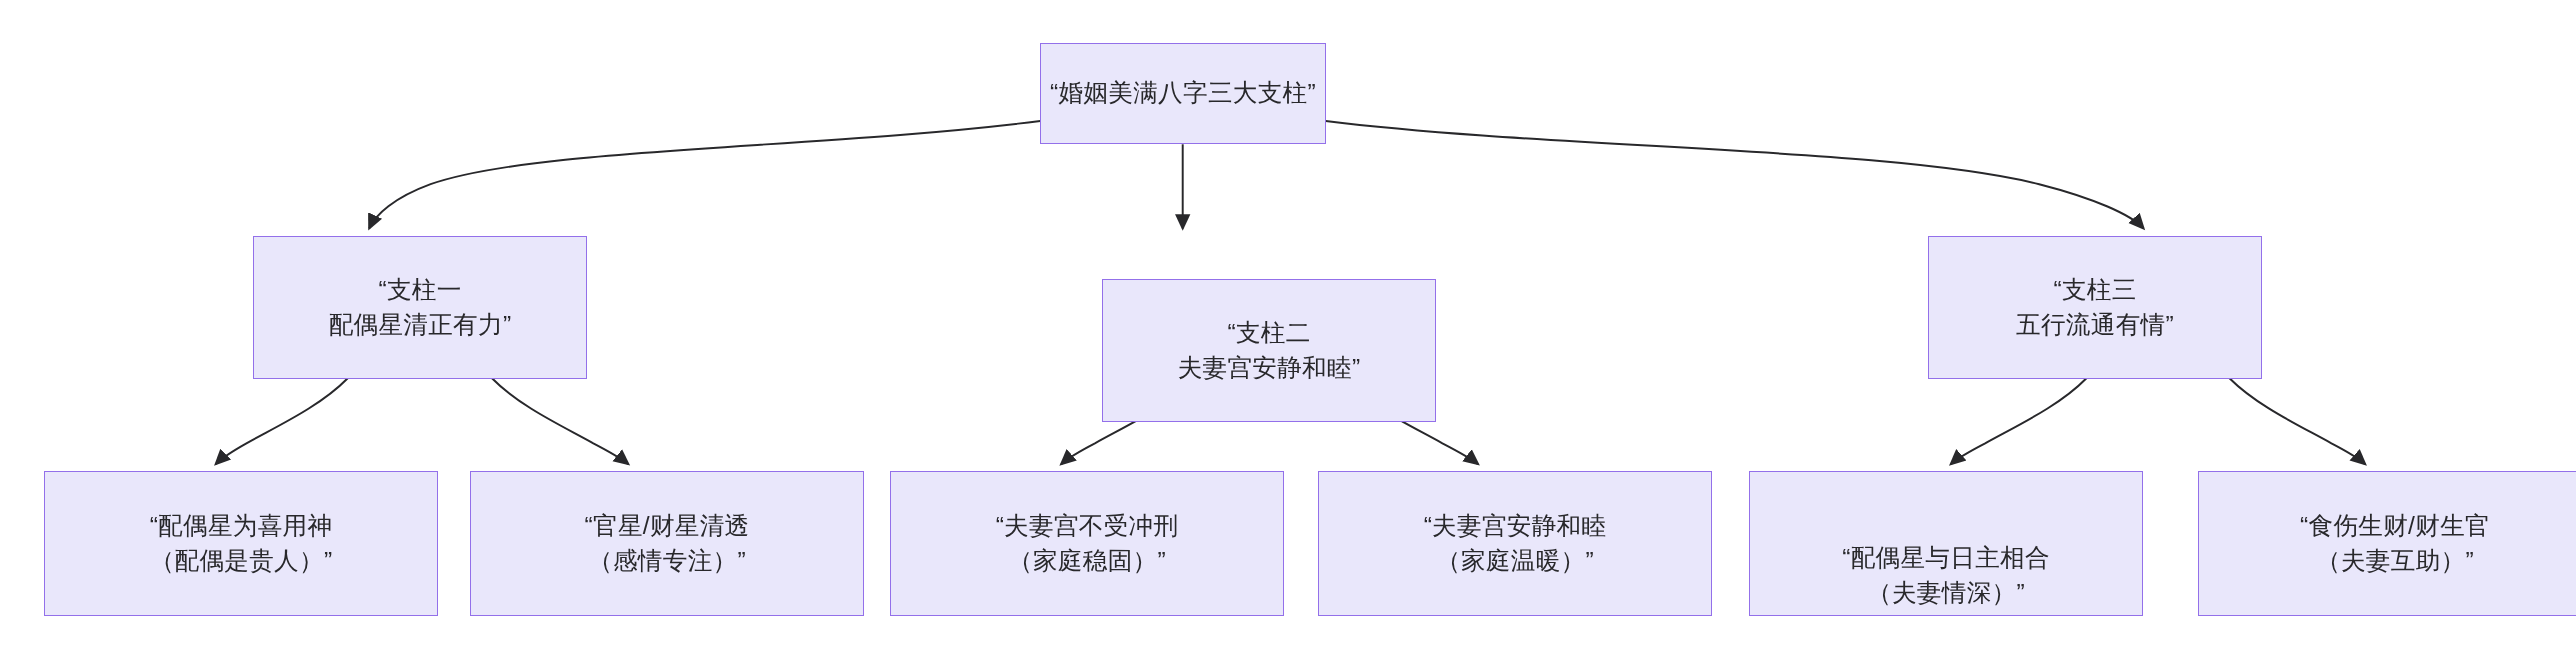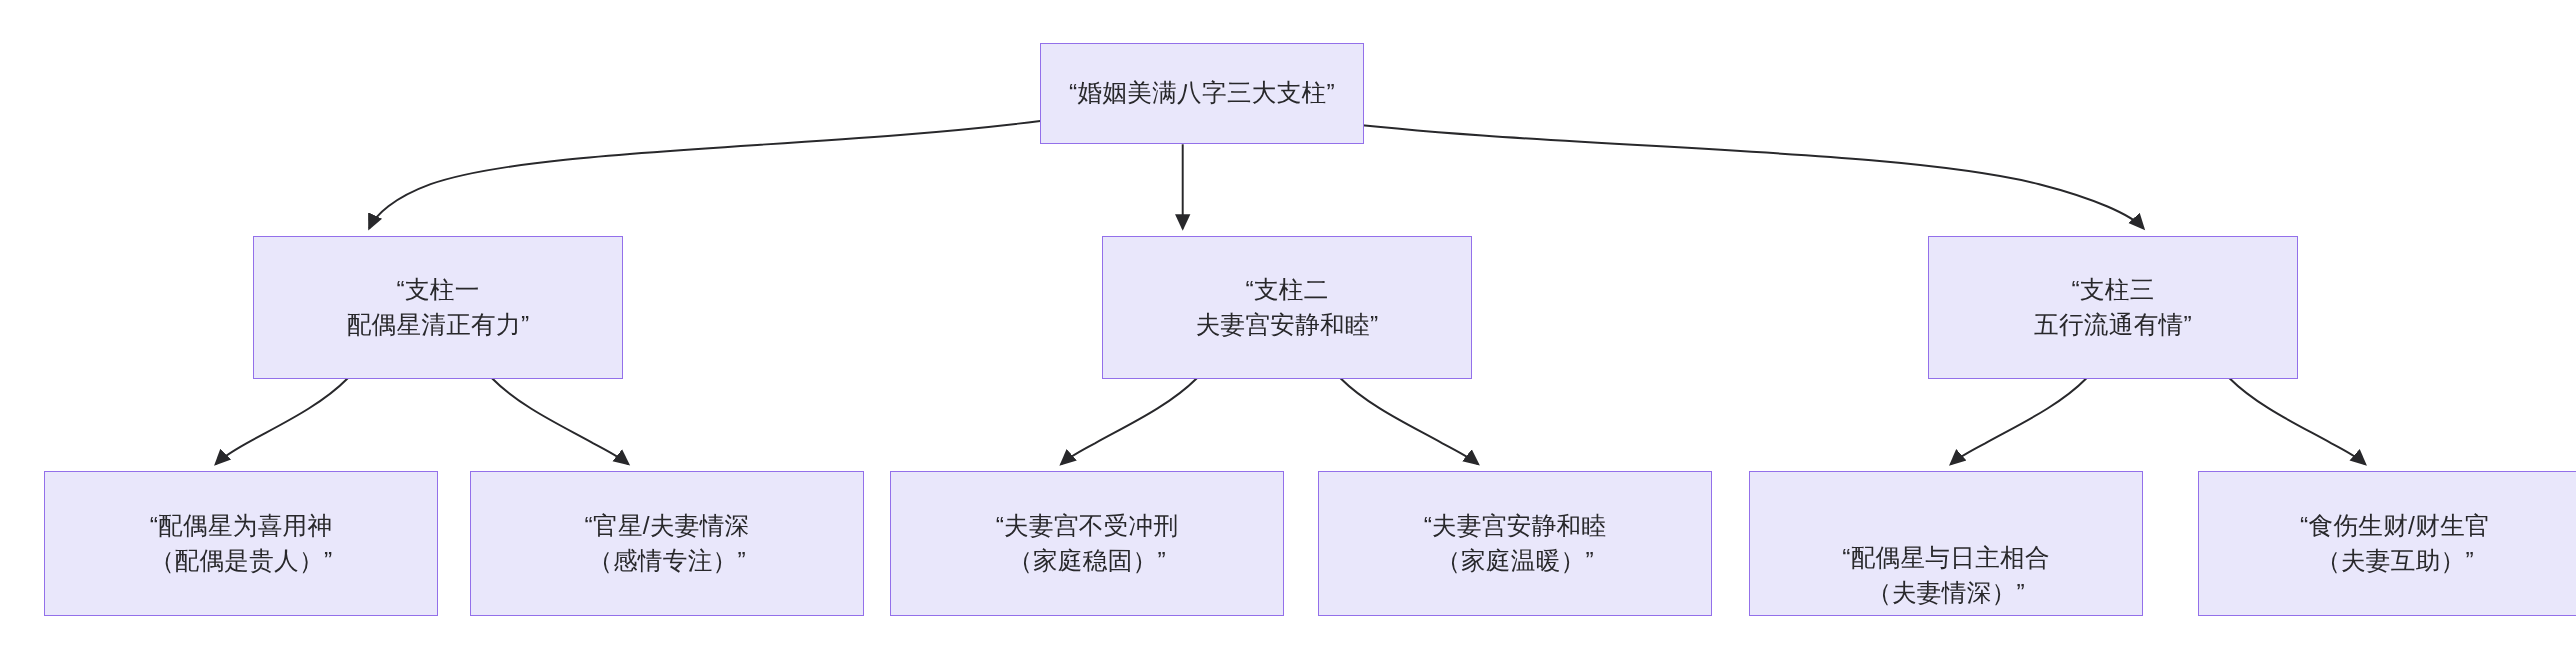--- a/index.html
+++ b/index.html
@@ -41,30 +41,30 @@
     white-space: pre-line;
     padding: 3.7px 8.6px;
   }
   .node-label {
     display: block;
     white-space: pre-line;
   }
   .node.root {
     left: 1040px;
     top: 43px;
-    width: 324px;
+    width: 286px;
     height: 101px;
   }
   .node.pillar {
     top: 236px;
-    width: 370px;
+    width: 334px;
     height: 143px;
   }
   .node.pillar-1 { left: 253px; }
-  .node.pillar-2 { left: 1102px; }
+  .node.pillar-2 { left: 1102px; margin-top: 43px; }
   .node.pillar-3 { left: 1928px; }
   .node.leaf {
     top: 471px;
     width: 394px;
     height: 145px;
   }
   .node.leaf-1 { left: 44px; }
   .node.leaf-2 { left: 470px; }
   .node.leaf-3 { left: 890px; }
   .node.leaf-4 { left: 1318px; }
@@ -110,21 +110,21 @@
   <div class="node pillar pillar-3">
     <span class="node-label">“支柱三
 五行流通有情”</span>
   </div>
 
   <div class="node leaf leaf-1">
     <span class="node-label">“配偶星为喜用神
 （配偶是贵人）”</span>
   </div>
   <div class="node leaf leaf-2">
-    <span class="node-label">“官星/夫妻情深
+    <span class="node-label">“官星/财星清透
 （感情专注）”</span>
   </div>
   <div class="node leaf leaf-3">
     <span class="node-label">“夫妻宫不受冲刑
 （家庭稳固）”</span>
   </div>
   <div class="node leaf leaf-4">
     <span class="node-label">“夫妻宫安静和睦
 （家庭温暖）”</span>
   </div>

